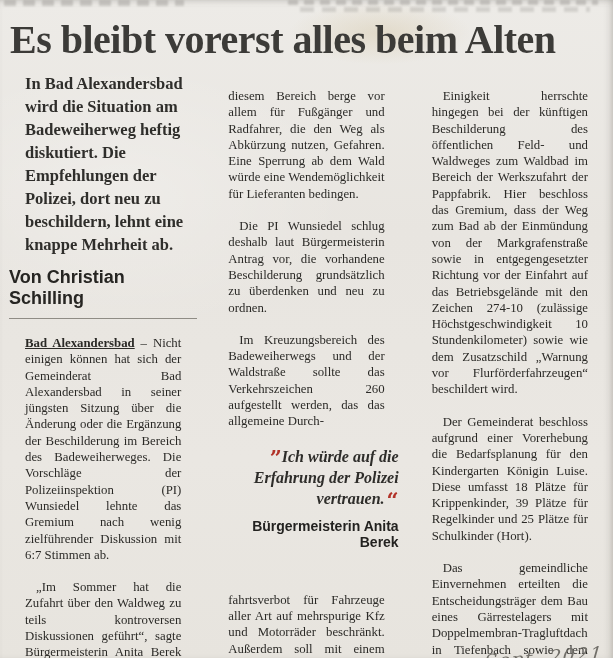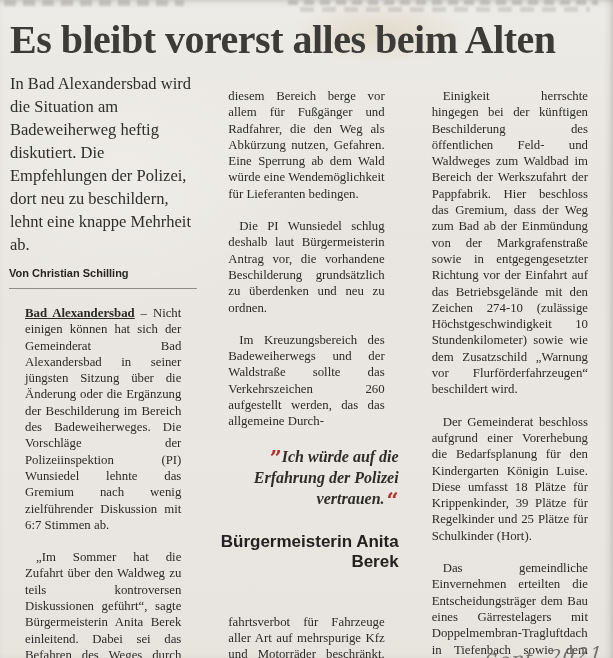--- a/index.html
+++ b/index.html
@@ -32,27 +32,28 @@
     font-size:40px;line-height:44px;
     font-weight:600;letter-spacing:-.5px;
     color:#3c3b38;
     white-space:nowrap;
   }
   .cols{display:flex;gap:15px;height:596px;overflow:hidden;padding:0 1px;}
   .col{flex:1 1 0;min-width:0;overflow:hidden;}
   .col.right{position:relative;}
 
   .standfirst{
-    margin:0 0 4px 1px;
+    margin:0 0 4px 16px;
     font-size:16.5px;line-height:23px;
     color:#2f2e2b;
+    font-weight:bold;
   }
   .byline{
     font-family:"Liberation Sans",sans-serif;
-    font-weight:700;font-size:11px;
+    font-weight:700;font-size:18px;
     color:#262522;
     padding:7px 0 9px;
     border-bottom:1px solid #8f8c85;
     margin-bottom:9px;
   }
   p.body{
     margin:16px;
     font-size:12.8px;line-height:16.3px;
     text-align:justify;
     color:#2b2a27;
@@ -69,23 +70,23 @@
   .qmark{
     font-family:"DejaVu Serif",serif;
     font-weight:700;font-style:normal;
     font-size:21px;line-height:0;
     color:#b23329;
     letter-spacing:-2px;
     vertical-align:-3px;
     padding:0 2px;
   }
   .pq-attr{
-    margin-top:23px;
+    margin-top:9px;
     font-family:"Liberation Sans",sans-serif;
-    font-weight:700;font-size:17px;
+    font-weight:700;font-size:14px;
     color:#232220;
   }
   .handwriting{
     position:absolute;right:0;bottom:0;
     transform:rotate(-4deg) skewX(-9deg);
     font-family:"DejaVu Serif",serif;
     font-style:italic;
     font-size:19px;letter-spacing:1.5px;
     color:#716f69;
     white-space:nowrap;

